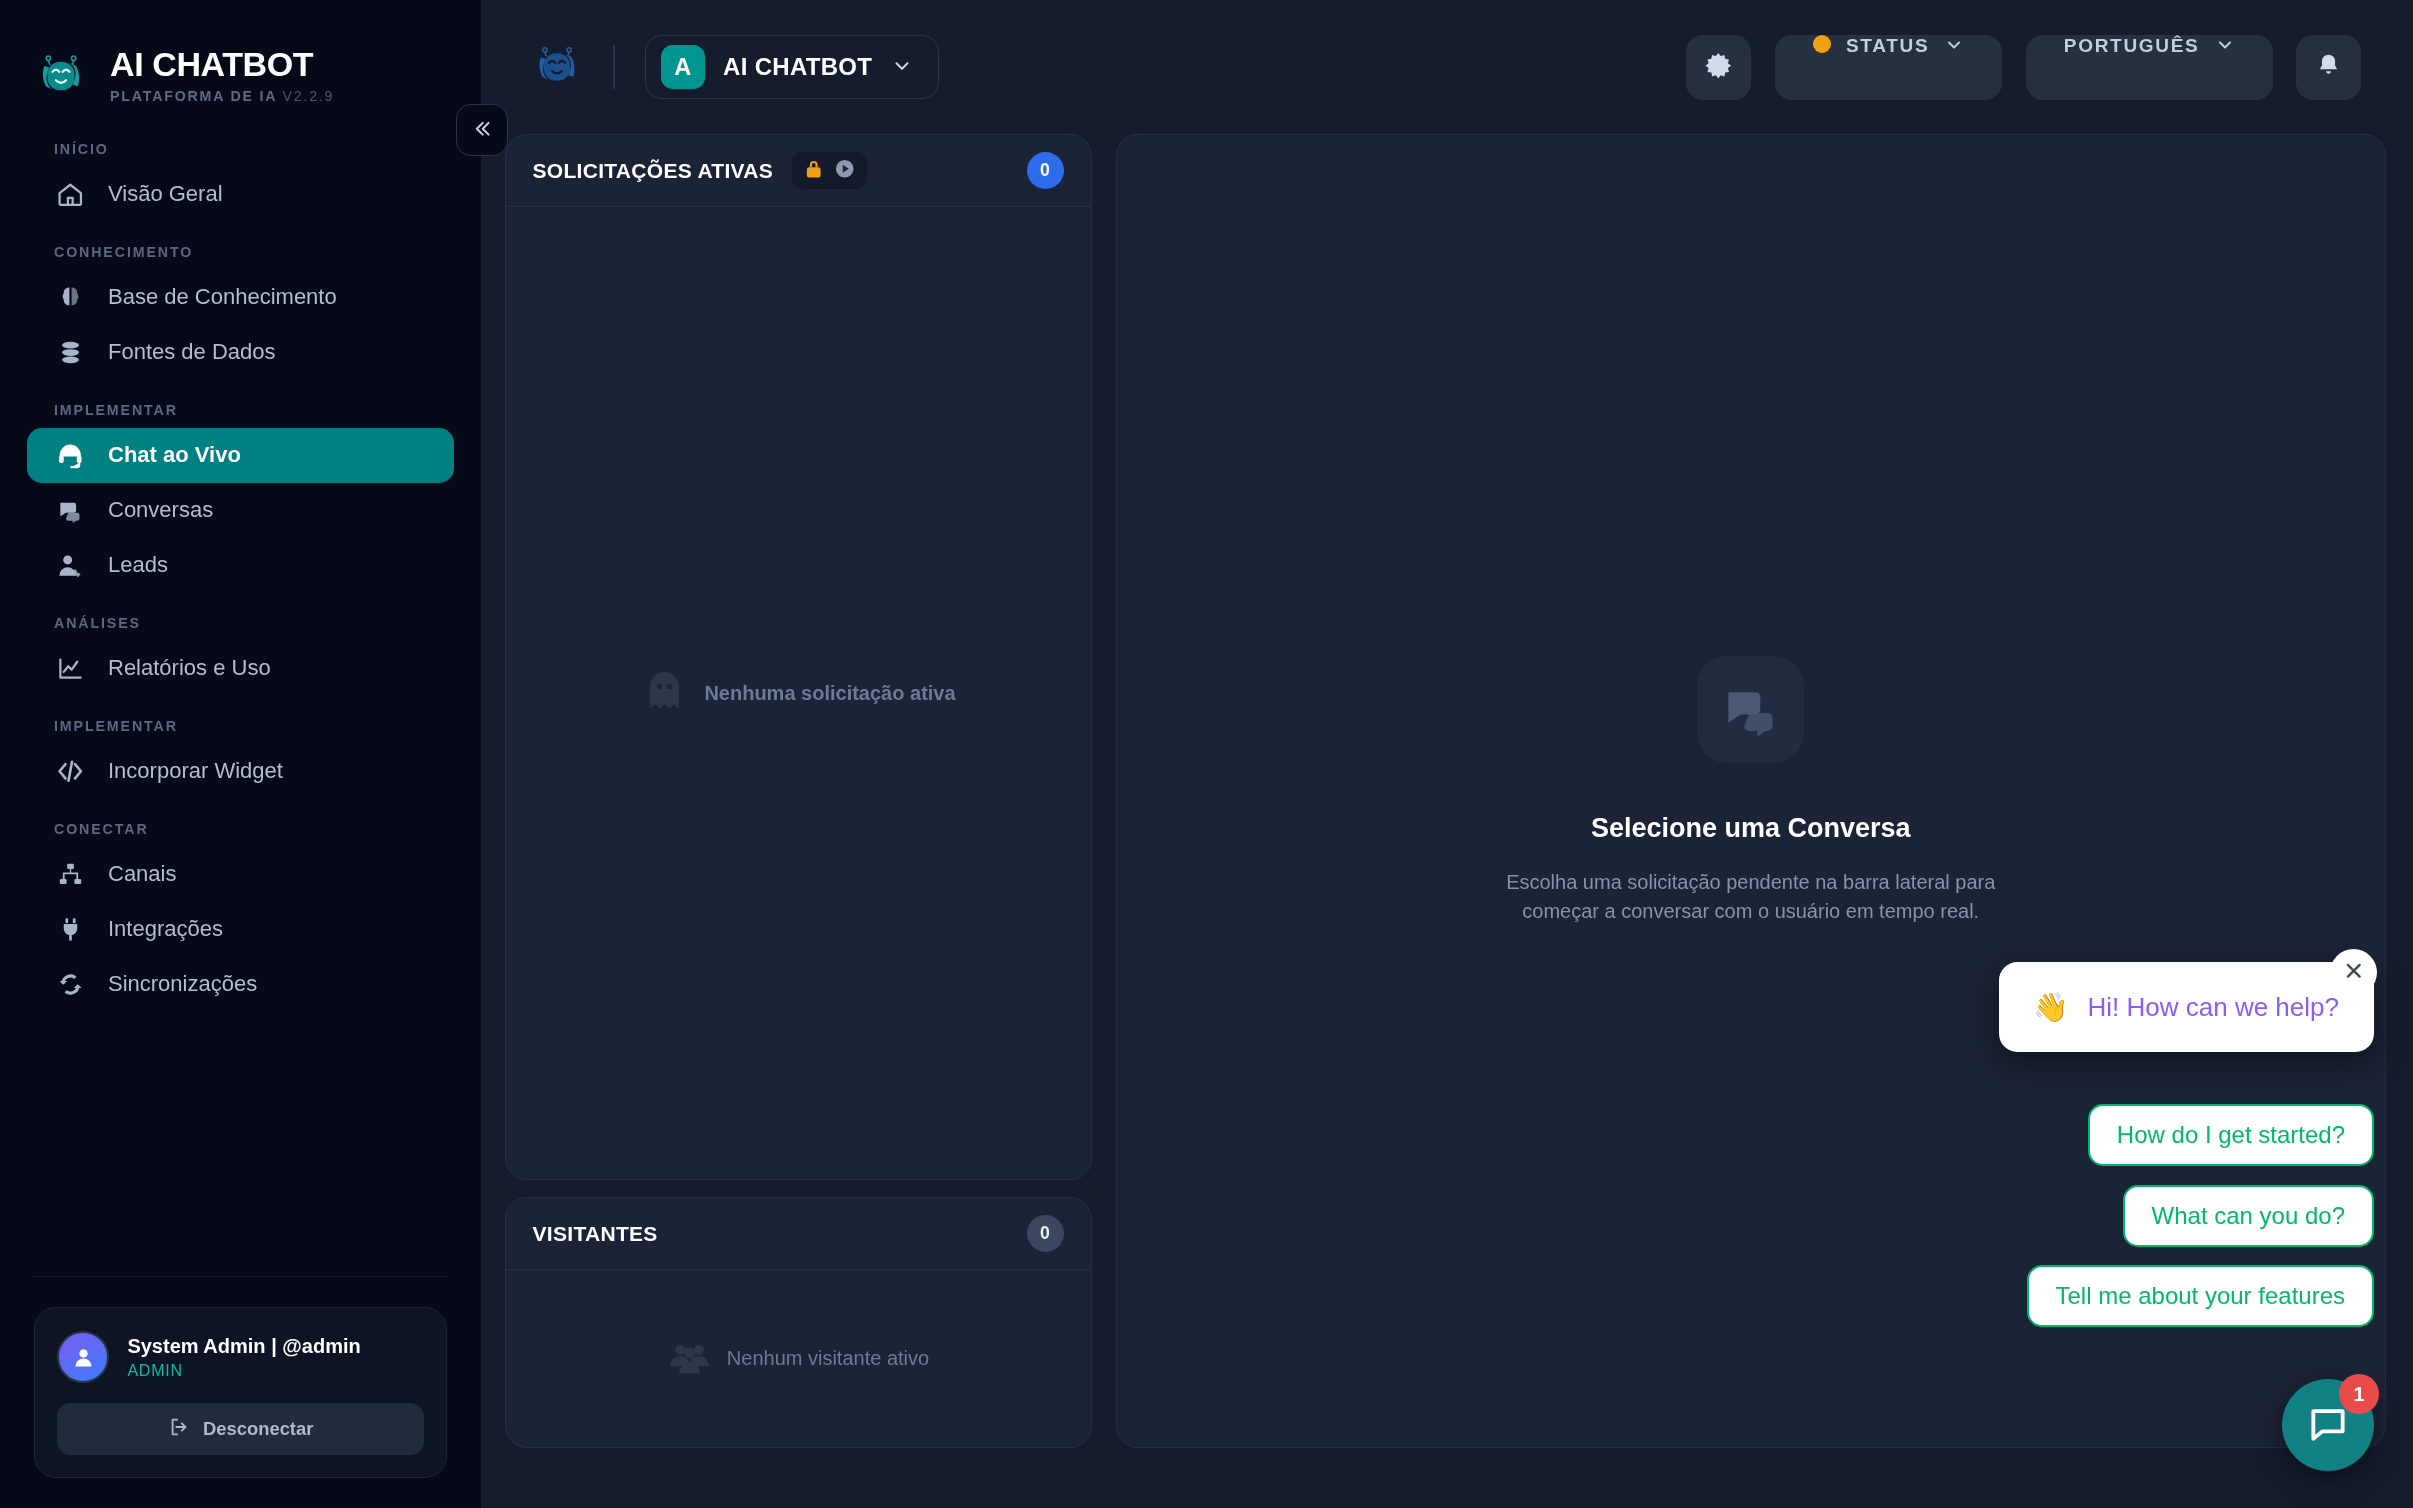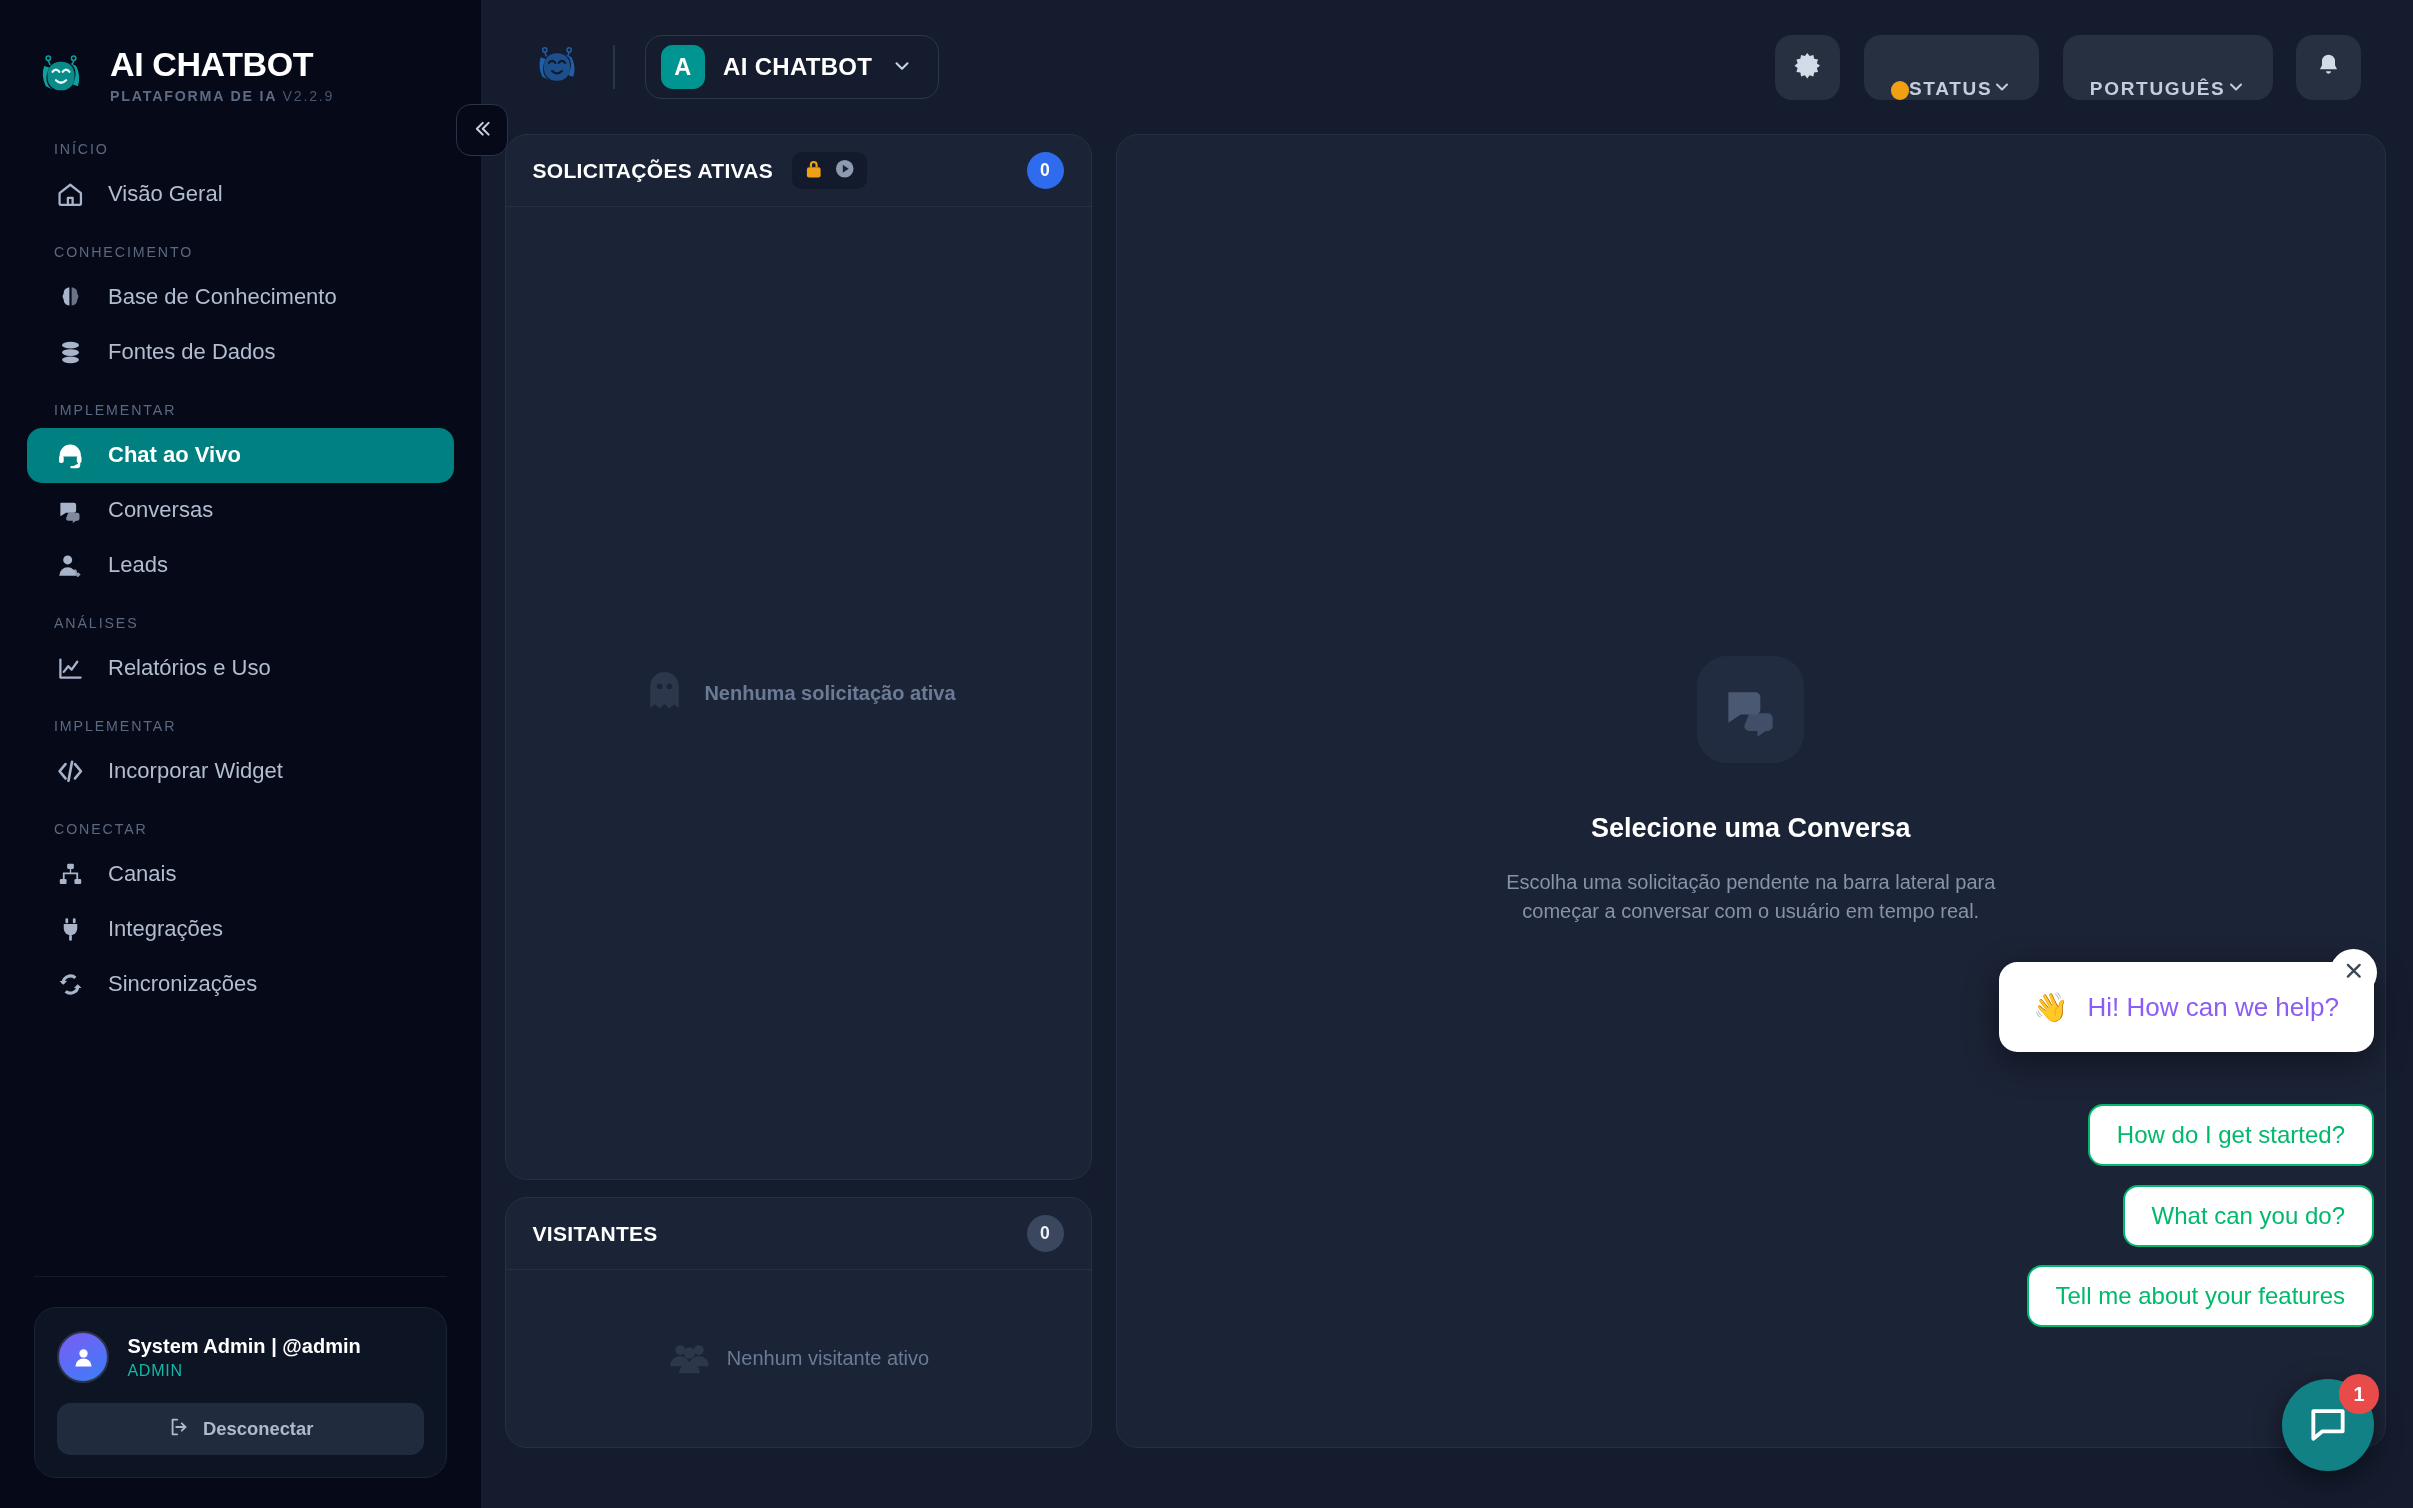--- a/index.html
+++ b/index.html
@@ -18,21 +18,21 @@
     position:relative; z-index:5;
   }
   .brand { display:flex; align-items:center; gap:22px; padding:34px 0 0 34px; height:117px;}
   .brand-logo { width:54px; height:54px; flex-shrink:0; }
   .brand-txt { display:flex; flex-direction:column; justify-content:center; }
   .brand-title { font-size:34px; font-weight:bold; color:#ffffff; letter-spacing:-0.4px; line-height:1.05; }
   .brand-sub { font-size:14.2px; font-weight:bold; color:#5e6b85; letter-spacing:1.8px; margin-top:5.9px; }
   .brand-ver { color:#48566f; font-weight:normal; letter-spacing:1.8px; }
 
   .nav { flex:1; overflow:hidden; padding-top:23.5px; }
-  .nav-section { font-size:14.2px; font-weight:normal; color:#5a6880; letter-spacing:1.9px; padding:0 0 10px 54px; margin-top:22px; }
+  .nav-section { font-size:14.2px; font-weight:bold; color:#5a6880; letter-spacing:1.9px; padding:0 0 10px 54px; margin-top:22px; }
   .nav-section:first-child { margin-top:0; }
   .nav-item {
     display:flex; align-items:center; gap:22px;
     height:55px; margin:0 27px; padding-left:27px;
     border-radius:15px; cursor:pointer;
   }
   .nav-item .ico { width:32px; height:32px; display:flex; align-items:center; justify-content:center; flex-shrink:0; }
   .nav-item .lbl { font-size:22px; color:#b2bdd0; }
   .nav-item.active { background:#008080; }
   .nav-item.active .lbl { color:#ffffff; font-weight:bold; }
@@ -67,21 +67,21 @@
     border:0.8px solid #2d3748; border-radius:17px; cursor:pointer;
   }
   .tenant-badge { width:44px; height:44px; border-radius:11.7px; background:#009590; color:#fff;
                   display:flex; align-items:center; justify-content:center; font-size:23.5px; font-weight:bold; }
   .tenant-name { font-size:24px; font-weight:bold; color:#ffffff; letter-spacing:0.3px; }
   .top-spacer { flex:1; }
   .top-actions { display:flex; align-items:center; gap:23.5px; }
   .icon-btn { width:65px; height:65px; border-radius:17px; background:#273040; border:none;
               display:flex; align-items:center; justify-content:center; cursor:pointer; }
   .pill-btn { height:65px; border-radius:17px; background:#273040; border:none; cursor:pointer;
-              display:flex; align-items:flex-end; gap:0; padding:0 27px; font-family:inherit; }
+              display:flex; align-items:flex-start; gap:15px; padding:0 38px; font-family:inherit; }
   .pill-btn .ptxt { font-size:19px; font-weight:bold; color:#c3cddd; letter-spacing:1.7px; }
   .dot-orange { width:18.4px; height:18.4px; border-radius:50%; background:#f0a014; }
 
   .content { flex:1; display:flex; gap:24px; padding:0 27px 60px 23.5px; min-height:0; }
 
   
   .list-panel { width:587px; display:flex; flex-direction:column; flex-shrink:0; gap:0; }
   .panel-card { background:#1b2336; border:0.8px solid #262f45; border-radius:22px; display:flex; flex-direction:column; overflow:hidden; }
   .req-card { flex:1; min-height:0; }
   .vis-card { height:251px; margin-top:17px; flex-shrink:0; }

